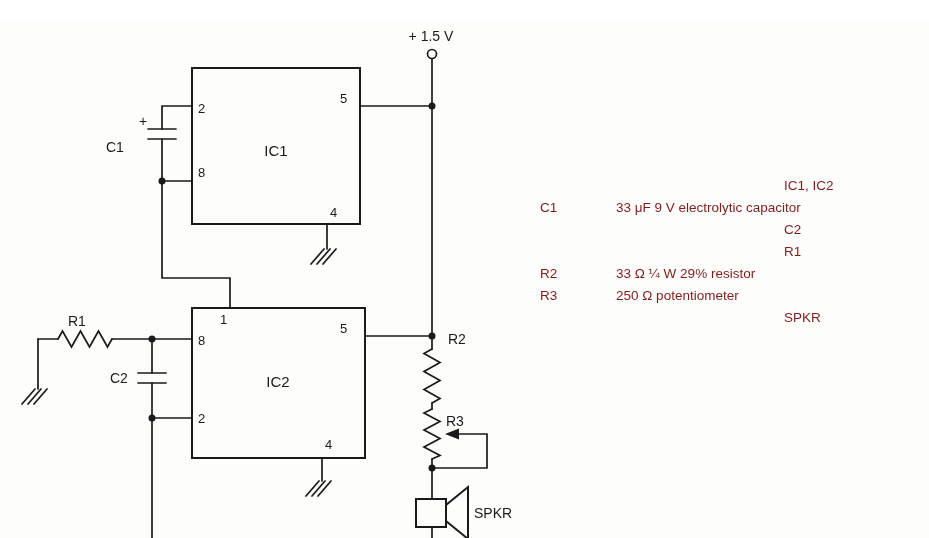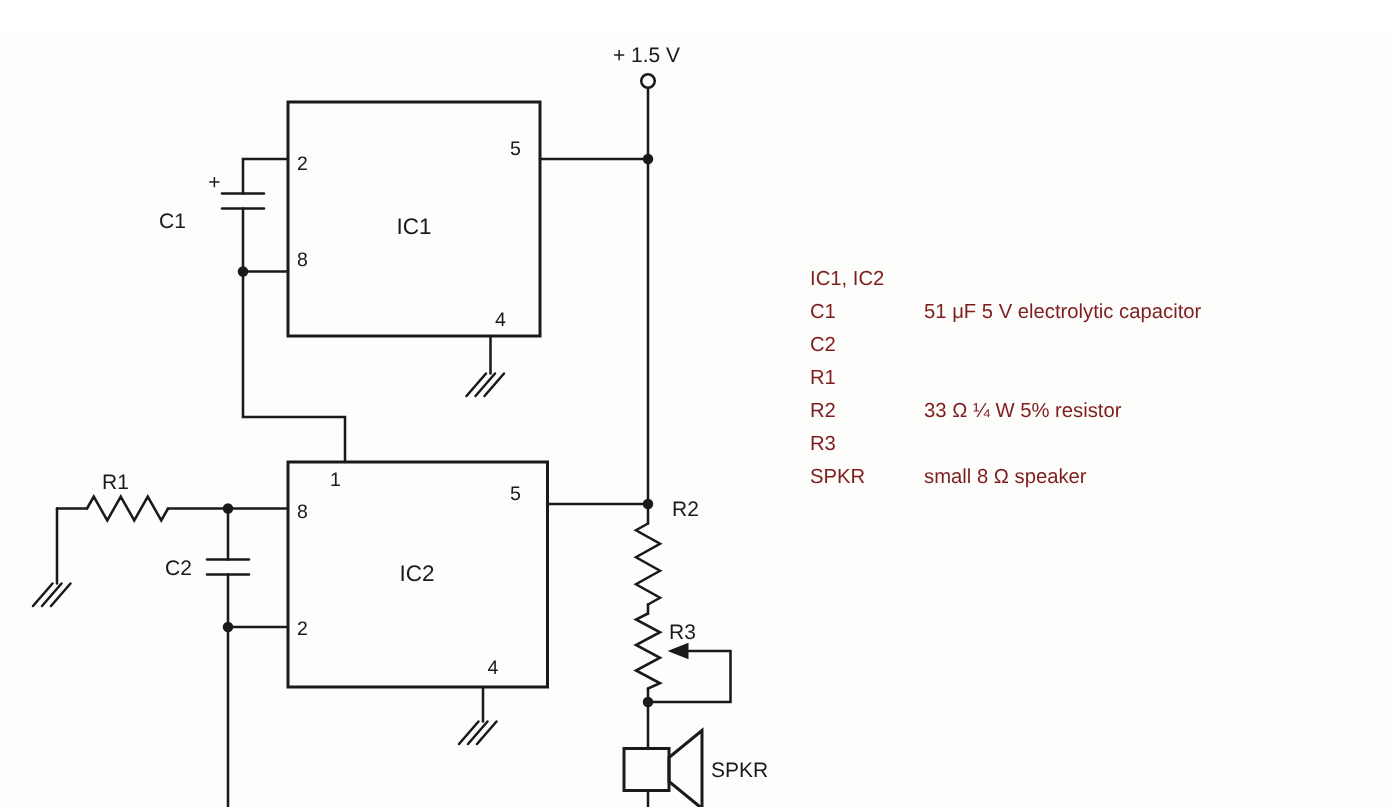--- a/index.html
+++ b/index.html
@@ -15,21 +15,21 @@
   .wire { stroke:#1a1a1a; stroke-width:1.7; fill:none; stroke-linecap:round; }
   .body-box { stroke:#1a1a1a; stroke-width:2; fill:none; }
   .dot { fill:#1a1a1a; stroke:none; }
   .term { fill:#fdfdfc; stroke:#1a1a1a; stroke-width:1.7; }
   text { font-family:"Liberation Sans", sans-serif; font-size:14px; fill:#1a1a1a; }
   .pin { font-size:13px; }
   .ic-name { font-size:15px; }
   .parts {
     position:absolute; left:540px; top:155px; width:320px;
   }
-  .parts .row { display:flex; height:22px; font-size:13.5px; line-height:20px; }
+  .parts .row { display:flex; height:22px; font-size:13.5px; line-height:20px;justify-content:flex-end; }
   .parts .ref { width:76px; flex:0 0 76px; }
   .parts .desc { flex:1; }
 </style>
 </head>
 <body>
 
 <div class="canvas">
 
   <svg class="schematic-svg" width="929" height="538" viewBox="0 0 929 538">
 
@@ -140,34 +140,34 @@
       <circle class="dot" cx="432" cy="447" r="3.5"></circle>
     </g>
   </svg>
 
   <div class="parts">
     <div class="row">
       <span class="ref">IC1, IC2</span>
     </div>
     <div class="row">
       <span class="ref">C1</span>
-      <span class="desc">51 μF 5 V electrolytic capacitor</span>
+      <span class="desc">33 μF 9 V electrolytic capacitor</span>
     </div>
     <div class="row">
       <span class="ref">C2</span>
     </div>
     <div class="row">
       <span class="ref">R1</span>
     </div>
     <div class="row">
       <span class="ref">R2</span>
-      <span class="desc">33 Ω ¼ W 5% resistor</span>
+      <span class="desc">33 Ω ¼ W 29% resistor</span>
     </div>
     <div class="row">
       <span class="ref">R3</span>
+      <span class="desc">250 Ω potentiometer</span>
     </div>
     <div class="row">
       <span class="ref">SPKR</span>
-      <span class="desc">small 8 Ω speaker</span>
     </div>
   </div>
 
 </div>
 
 </body></html>

